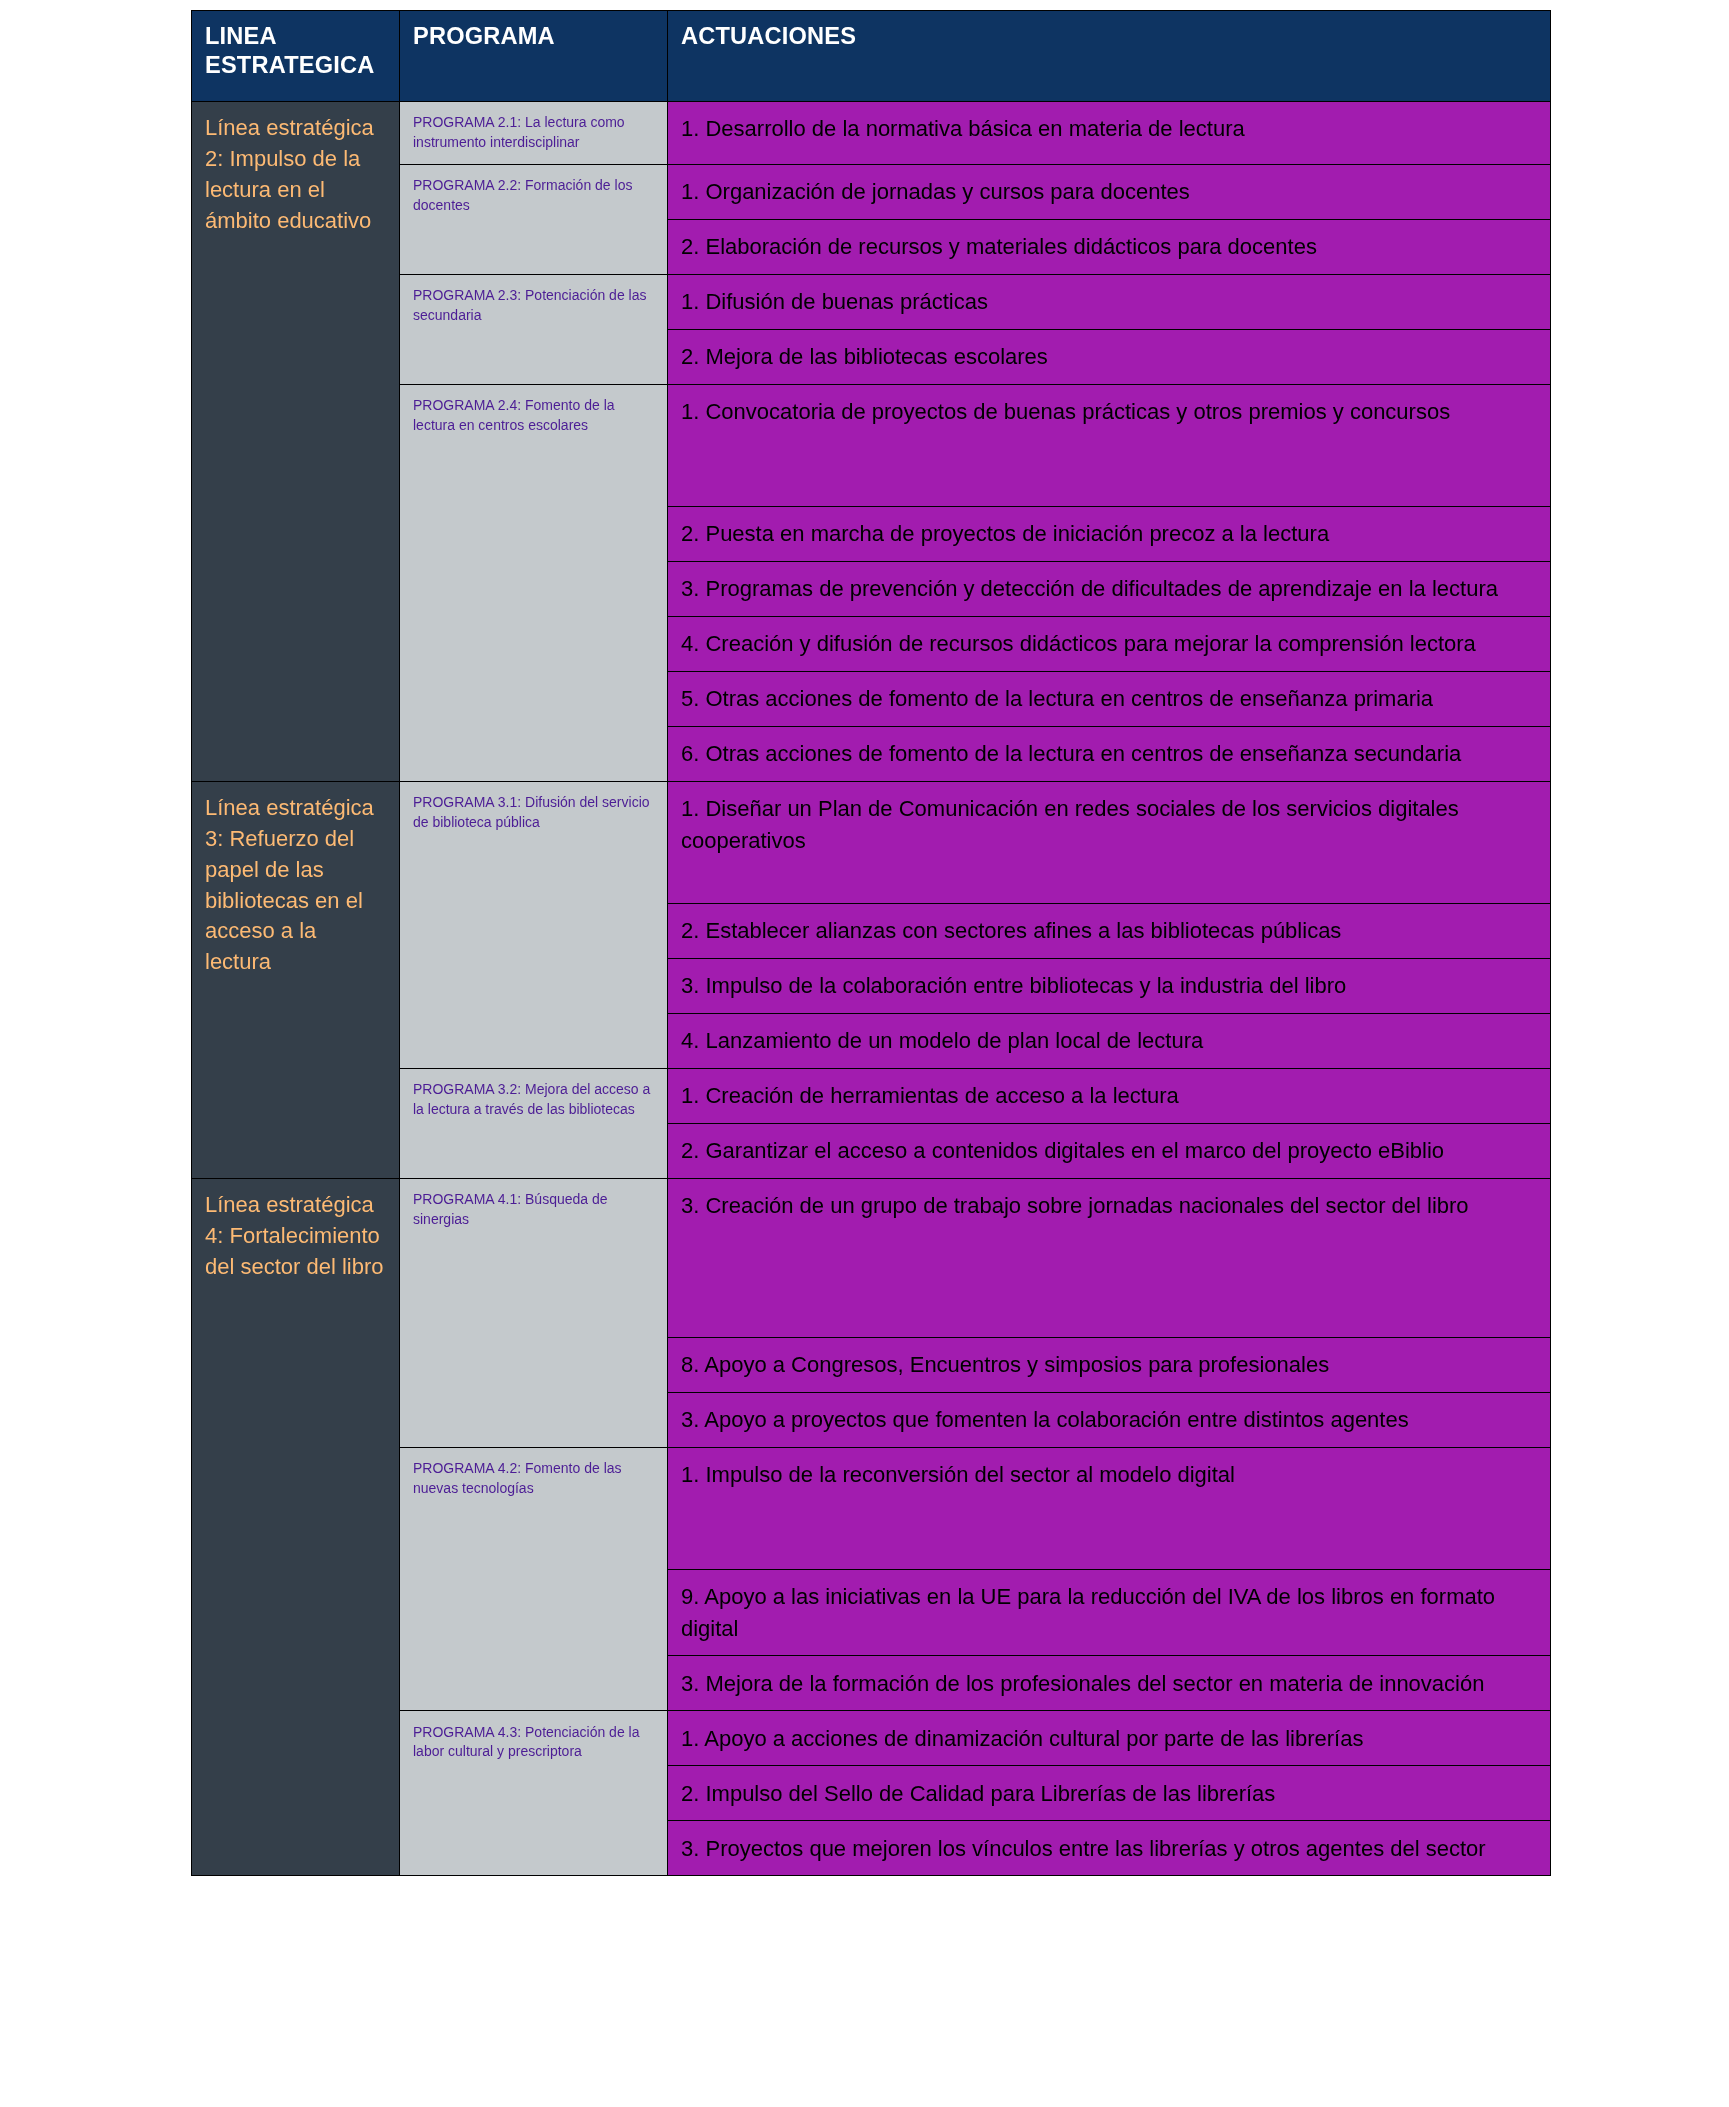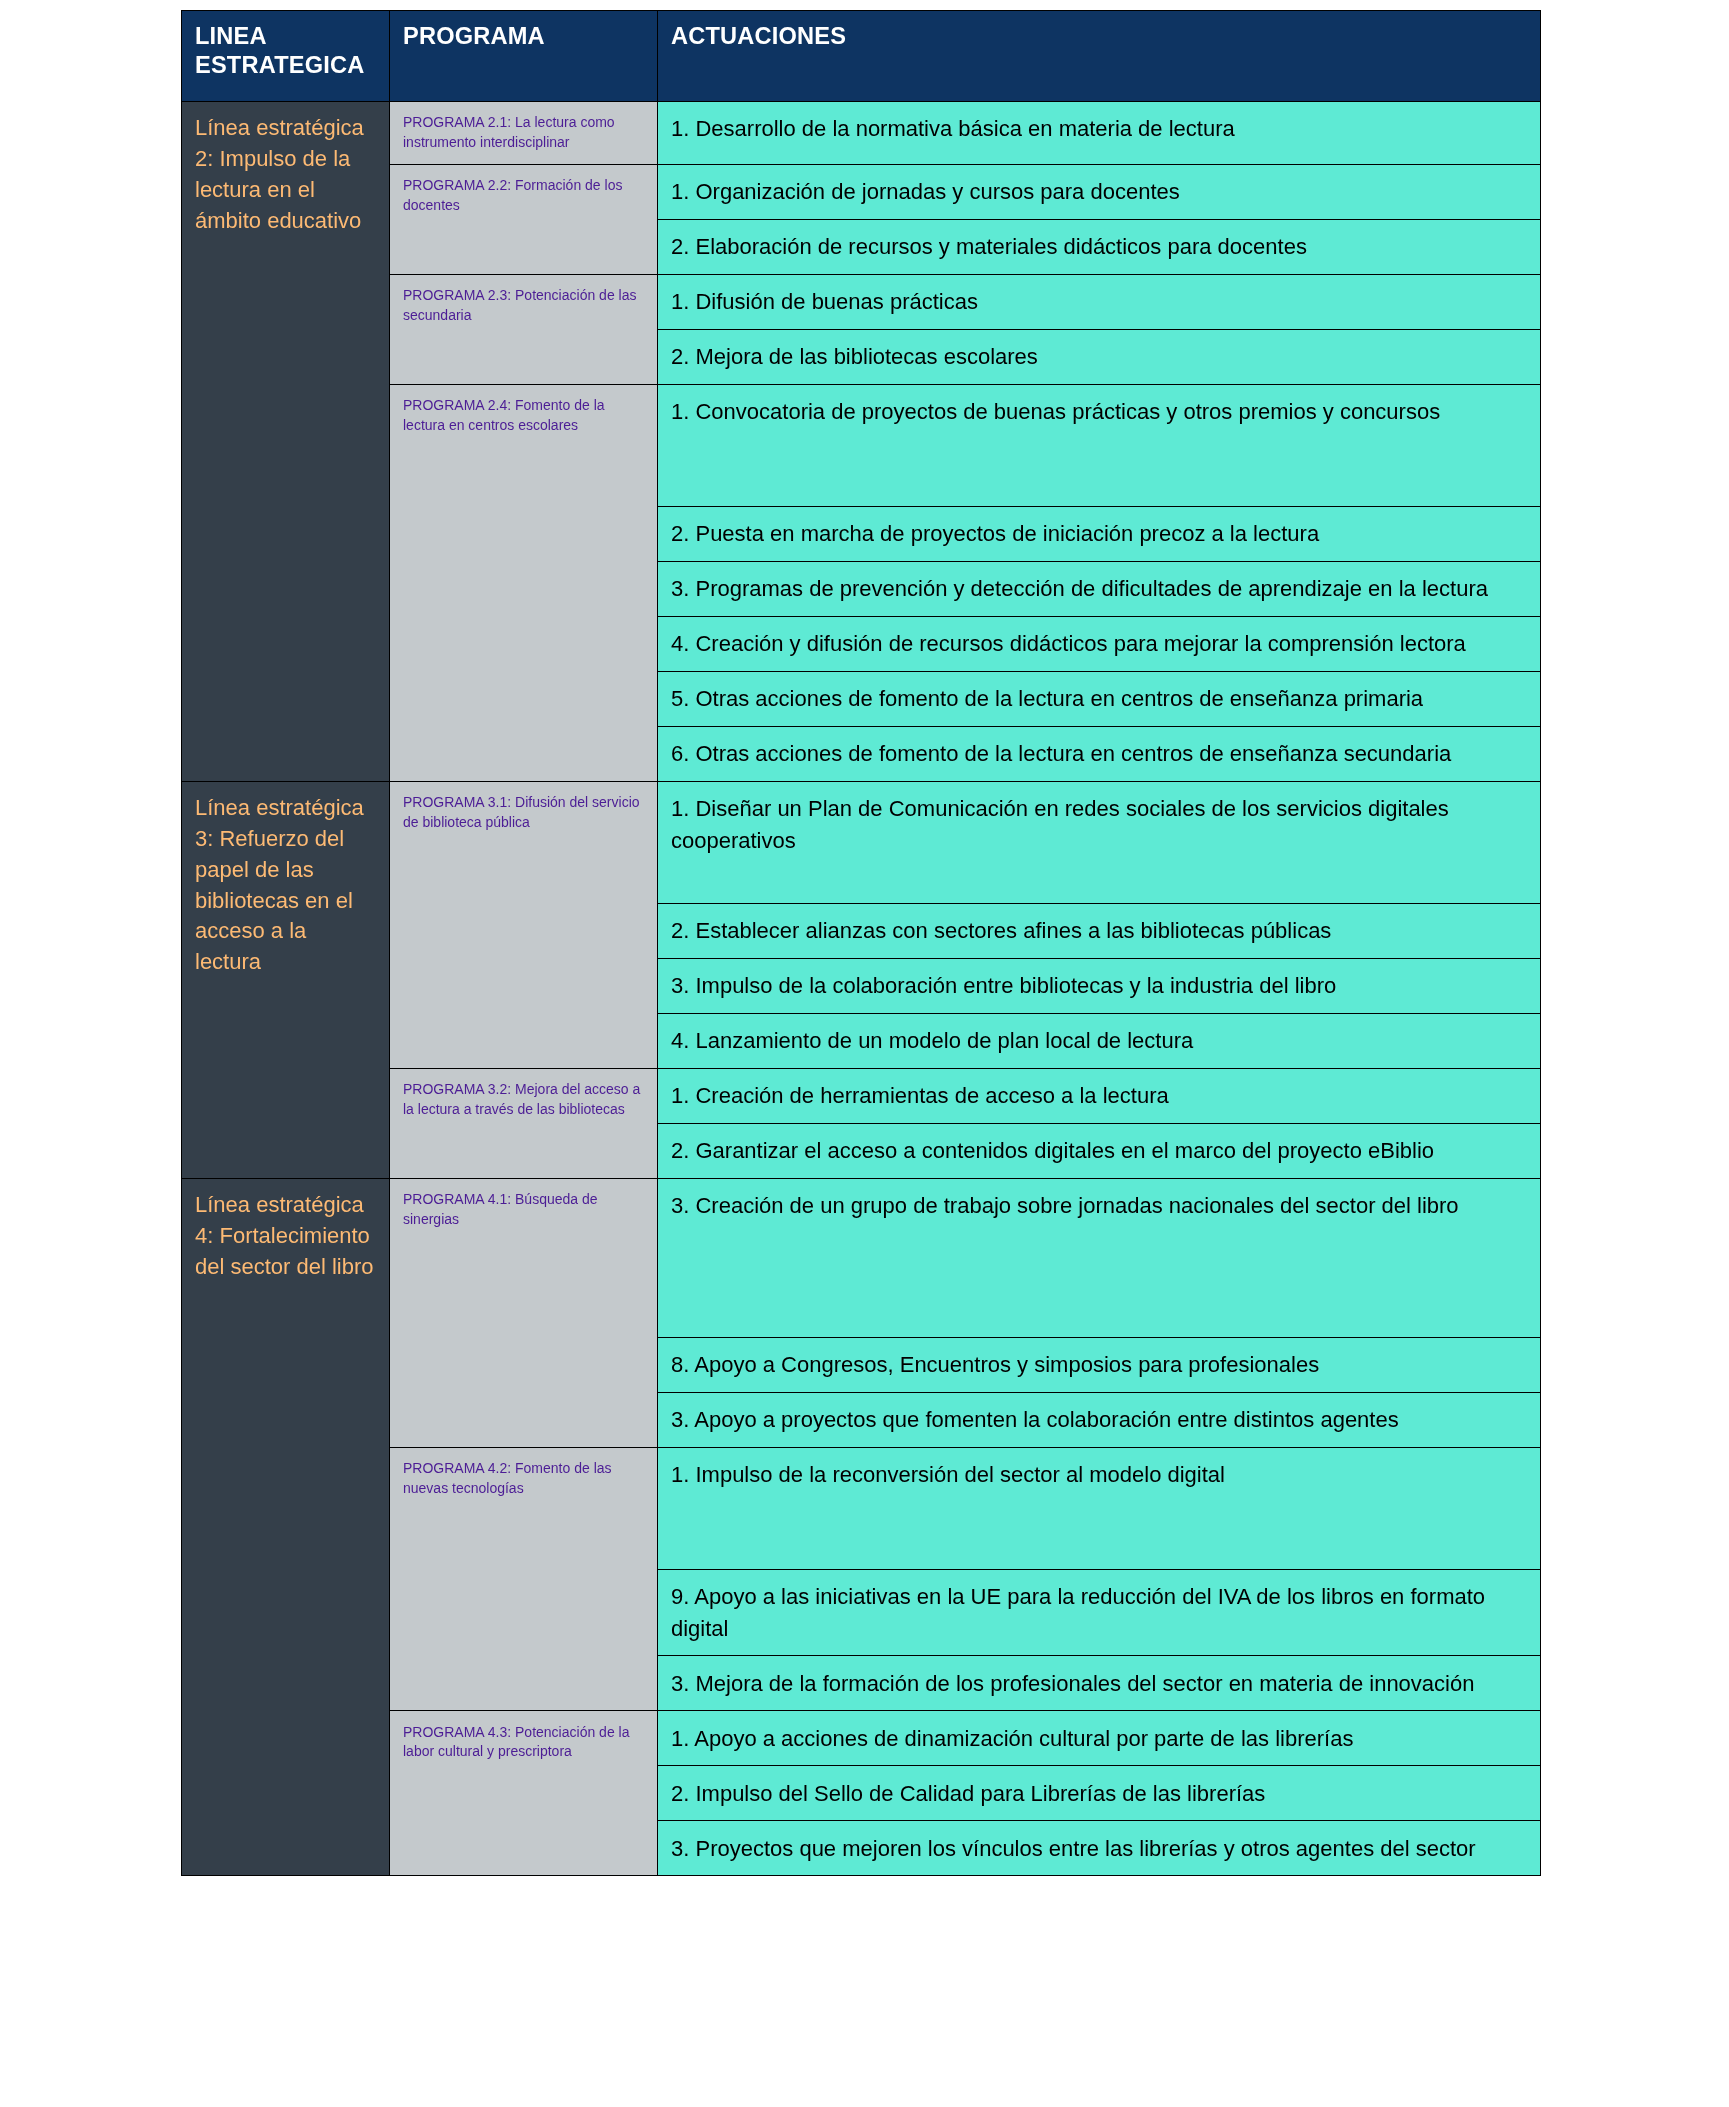--- a/index.html
+++ b/index.html
@@ -15,21 +15,21 @@
     overflow: hidden;
   }
   .page {
     position: relative;
     width: 1729px;
     height: 2108px;
     background: #ffffff;
   }
   .table-wrap {
     position: absolute;
-    left: 181px;
+    left: 191px;
     top: 9.8px;
     width: 1360px;
   }
   table.plan {
     border-collapse: collapse;
     table-layout: fixed;
     width: 1360px;
     border: 1.6px solid #000000;
   }
   table.plan td, table.plan th {
@@ -68,21 +68,21 @@
   
   td.programa {
     background: #c4c9cc;
     color: #4c1d95;
     font-size: 14px;
     line-height: 1.40;
   }
 
   
   td.actuacion {
-    background: #5eead4;
+    background: #a21caf;
     color: #000000;
     font-size: 22px;
     line-height: 1.42;
   }
   td.actuacion.tall-a { height: 159px; }
   td.actuacion.tall-b { height: 122px; margin-left: 8px; }
 
   .cell-text { display: block; }
 </style>
 </head>

